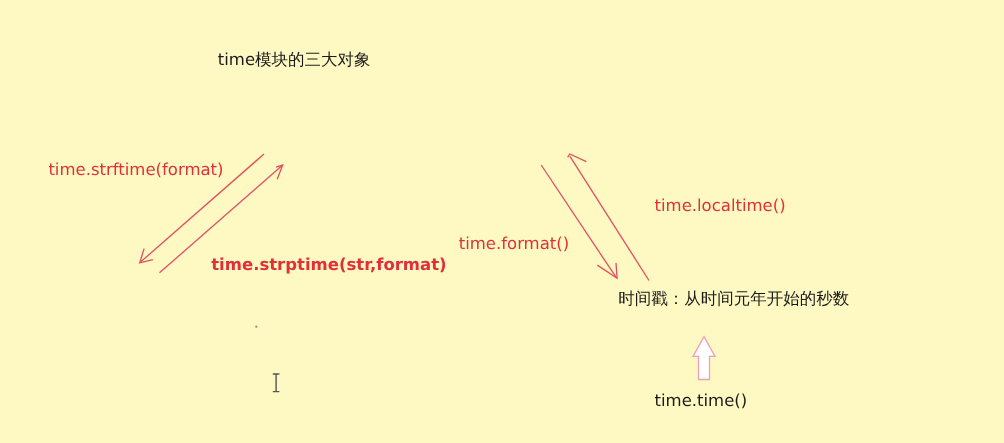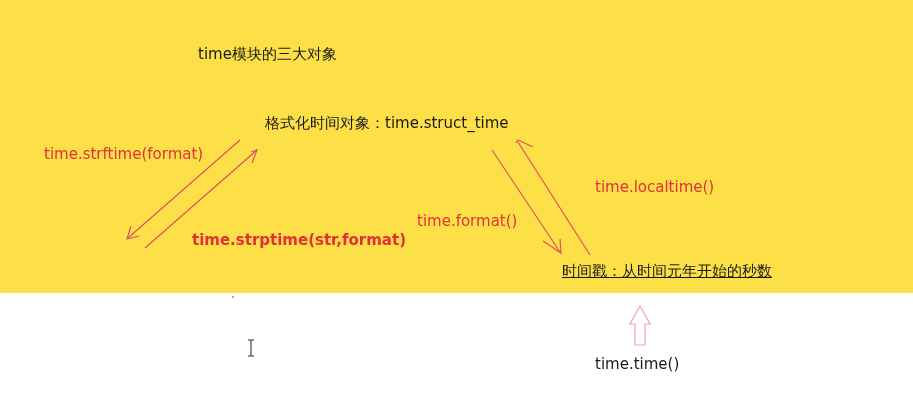--- a/index.html
+++ b/index.html
@@ -10,22 +10,22 @@
     body {
       width: 913px;
       height: 403px;
       position: relative;
       overflow: hidden;
       font-family: "DejaVu Sans", "Liberation Sans", sans-serif;
     }
     .canvas {
       position: absolute;
       left: 0; top: 0;
-      width: 913px; height: 293px;
-      background: #fde047;
+      width: 913px; height: 403px;
+      background: #fef9c3;
     }
     .label {
       position: absolute;
       white-space: nowrap;
       font-size: 15px;
       line-height: 18px;
       color: #1a1a1a;
     }
     .label.red {
       color: #e0303a;
@@ -45,24 +45,23 @@
       height: 20px;
     }
   </style>
 </head>
 <body>
 
 <div class="canvas">
 
   <div class="label" style="left:198px; top:45px;">time模块的三大对象</div>
 
-  <div class="label" style="left:265px; top:114px;">格式化时间对象：time.struct_time</div>
 
 
-  <div class="label" style="left:562px; top:262px;text-decoration:underline;">时间戳：从时间元年开始的秒数</div>
+  <div class="label" style="left:562px; top:262px;">时间戳：从时间元年开始的秒数</div>
 
   <div class="label red" style="left:24px; top:145px;">time.strftime(format)</div>
 
   <div class="label red" style="left:172px; top:231px;font-weight:bold;">time.strptime(str,format)</div>
 
 
   <div class="label red" style="left:575px; top:178px;text-align:center;">time.localtime()</div>
 
   <div class="label red" style="left:397px; top:212px;">time.format()</div>
 

